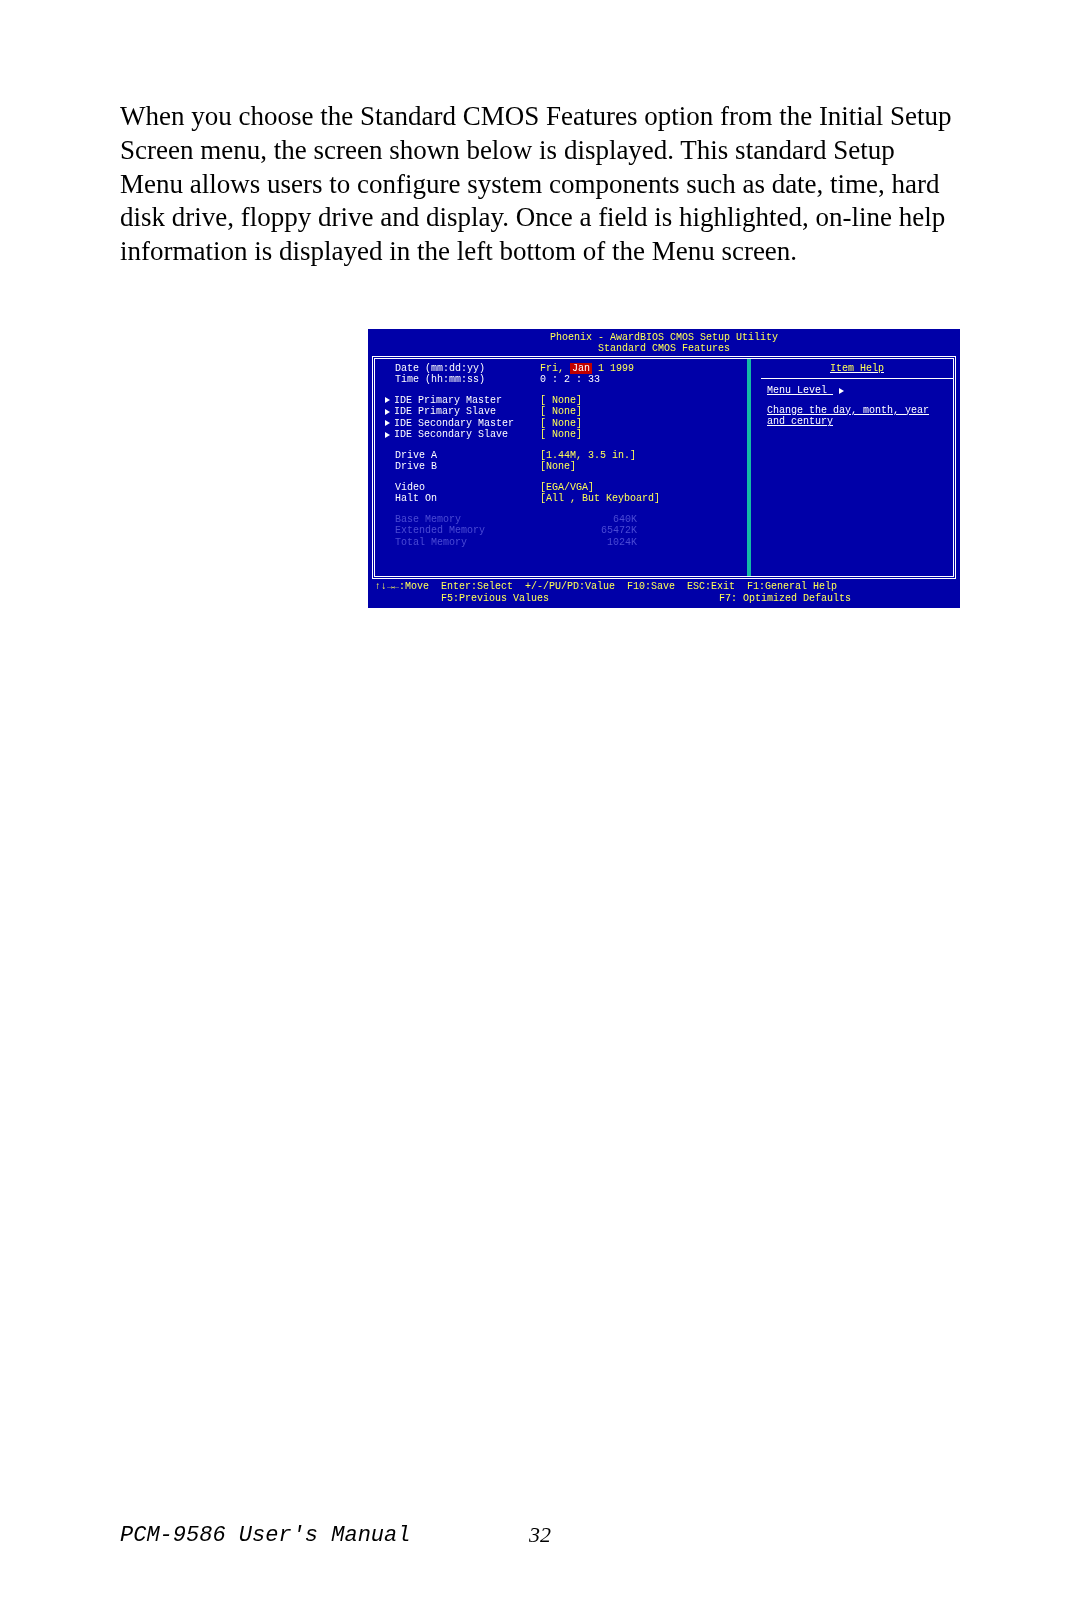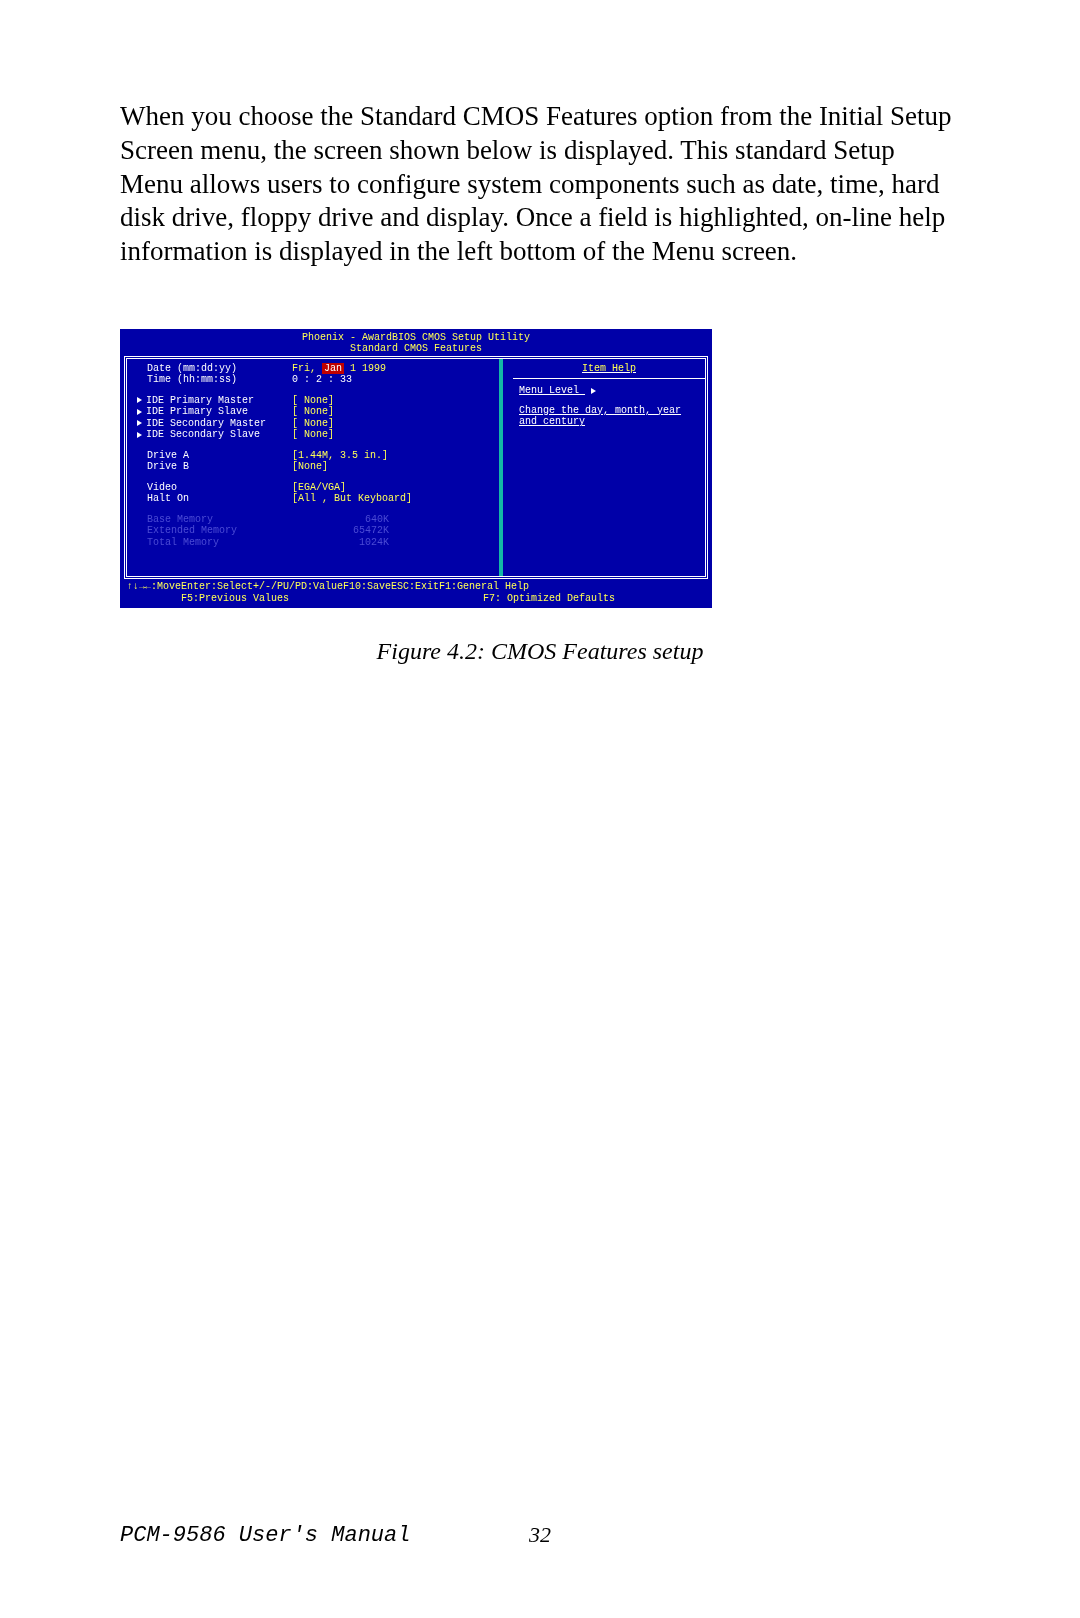--- a/index.html
+++ b/index.html
@@ -22,21 +22,21 @@
     font-size: 30px;
     margin: 0 0 6px 0;
   }
   .body-text {
     font-size: 27px;
     line-height: 1.25;
     margin: 0 0 40px 0;
   }
   .bios-wrap {
     display: flex;
-    justify-content: flex-start;
+    justify-content: flex-end;
     margin-top: 60px;
     margin-bottom: 30px;
   }
   .bios {
     width: 590px;
     background: #0000a8;
     font-family: "Courier New", monospace;
     font-size: 10px;
     line-height: 1.15;
     color: #ffffff;
@@ -114,20 +114,21 @@
     flex-wrap: wrap;
     padding: 2px 6px 3px 6px;
     color: #ffff55;
     font-size: 10px;
     justify-content: flex-start;
     gap: 0;
   }
   .bios-footer .line1, .bios-footer .line2 {
     width: 100%;
     display: flex;
+    gap: 12px;
   }
   .figure-caption {
     text-align: center;
     font-style: italic;
     font-size: 24px;
     margin-top: 20px;
   }
   .page-footer {
     position: absolute;
     bottom: 70px;
@@ -255,17 +256,16 @@
           <span style="visibility:hidden">↑↓→←:Move</span>
           <span>F5:Previous Values</span>
           <span style="flex:1"></span>
           <span>F7: Optimized Defaults</span>
           <span style="visibility:hidden">F1:General Help</span>
         </div>
       </div>
     </div>
   </div>
 
-  <div class="figure-caption">Figure 4.2: CMOS Features setup</div>
 </div>
 
 <div class="page-footer">PCM-9586 User's Manual</div>
 <div class="page-number">32</div>
 
 </body></html>

